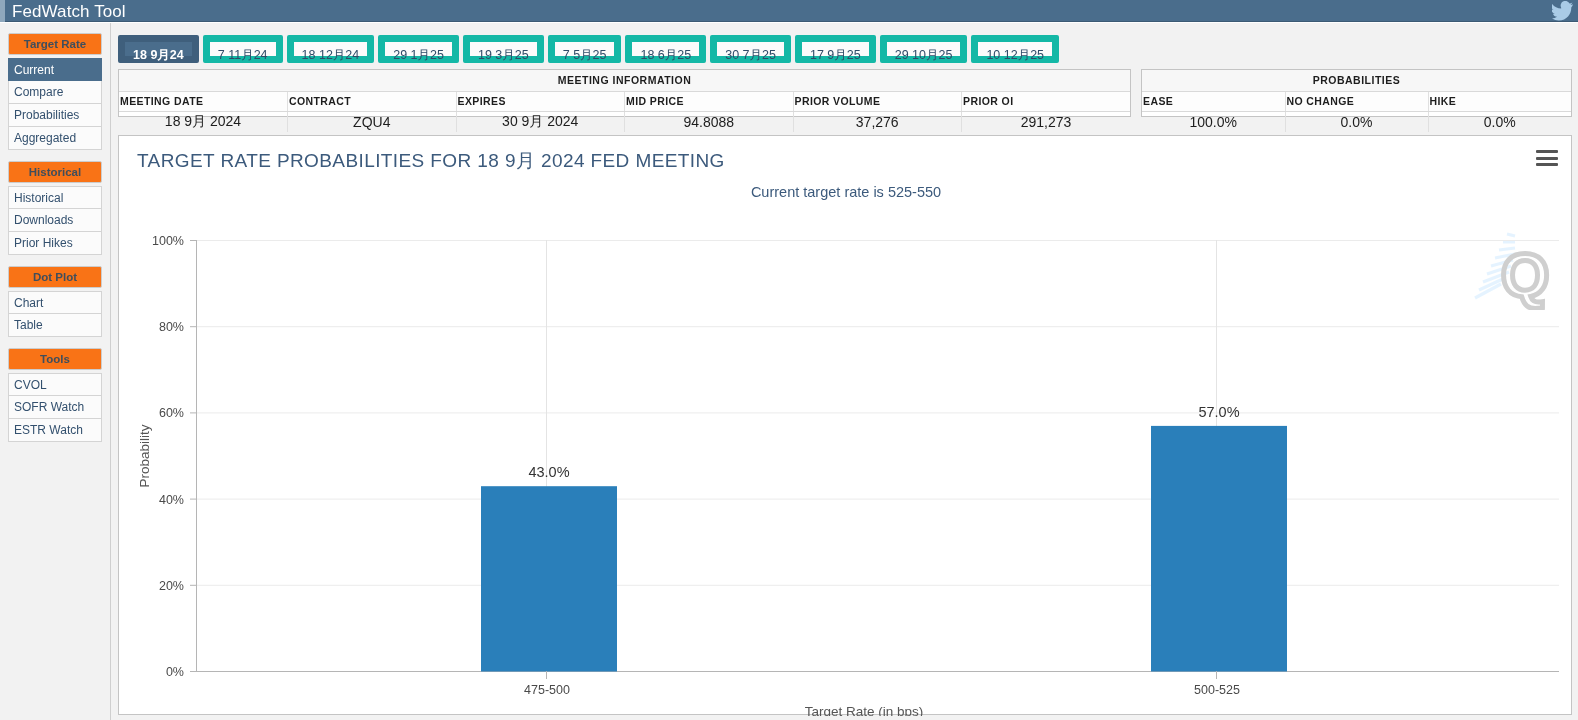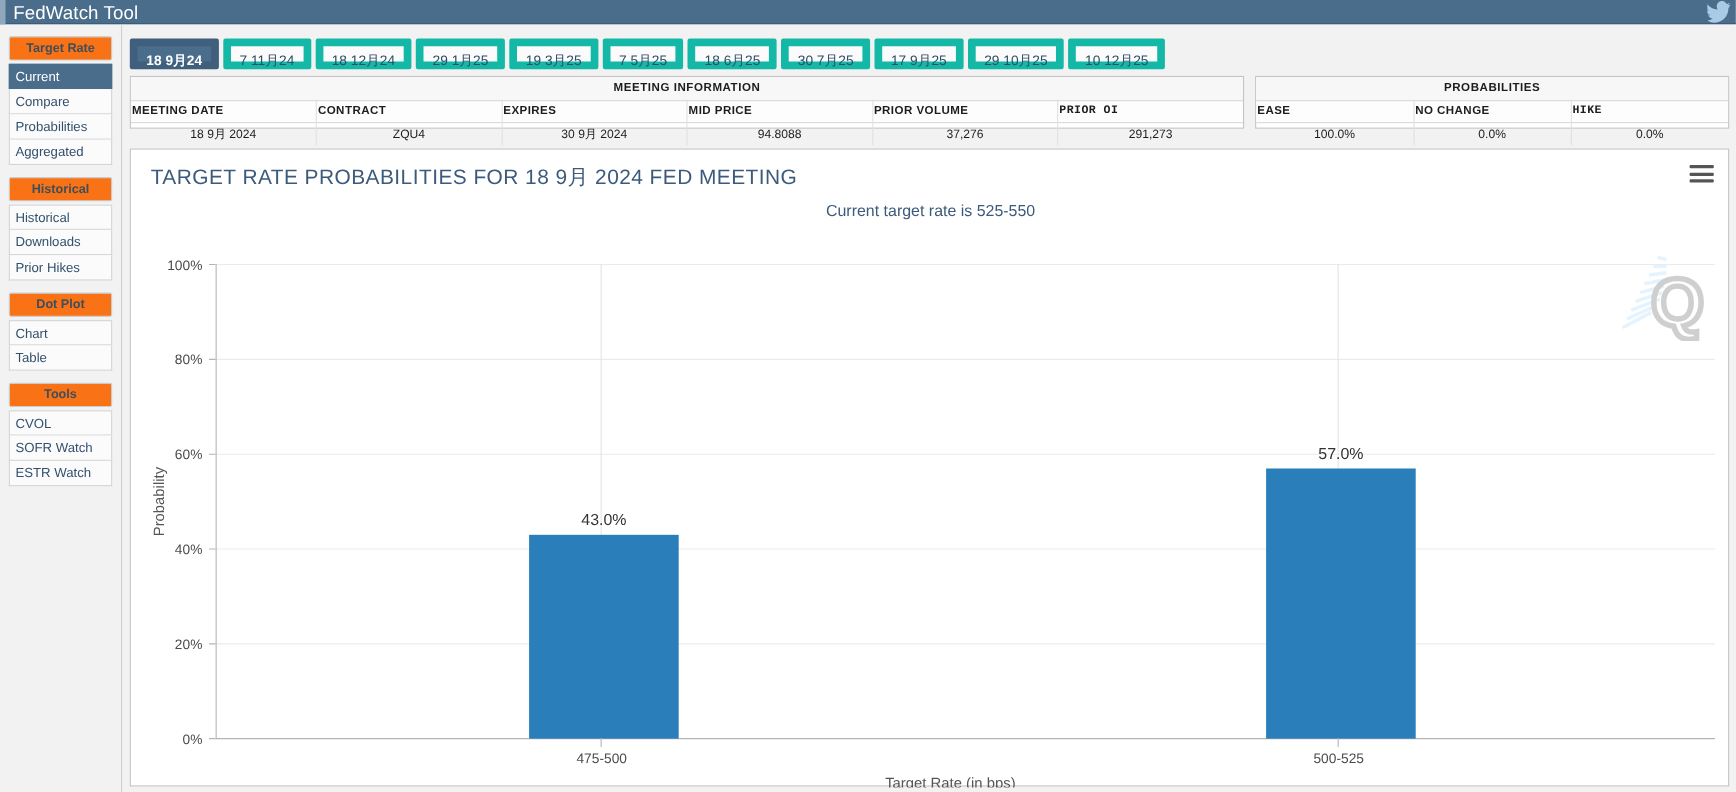--- a/index.html
+++ b/index.html
@@ -141,24 +141,24 @@
     height: 20px;
     background: #fdfdfd;
     font-size: 10.5px;
     font-weight: bold;
     letter-spacing: .4px;
     color: #1d1d1d;
     border-right: 1px solid #e0e0e0;
     border-bottom: 1px solid #d9d9d9;
     text-align: left;
   }
-  table.grid th.col:last-child { border-right: none; font-family: Liberation Mono, monospace; }
+  table.grid th.col:last-child { border-right: none; }
   table.grid td.val {
     height: 21px;
-    font-size: 11px;
+    font-size: 14px;
     color: #1d1d1d;
     border-right: 1px solid #e0e0e0;
     padding: 0 6px;
     text-align: center;
   }
   table.grid td.val:last-child { border-right: none; margin-top: 24px; }
   td.c { text-align: center; }
   td.r { text-align: right; }
 
   

